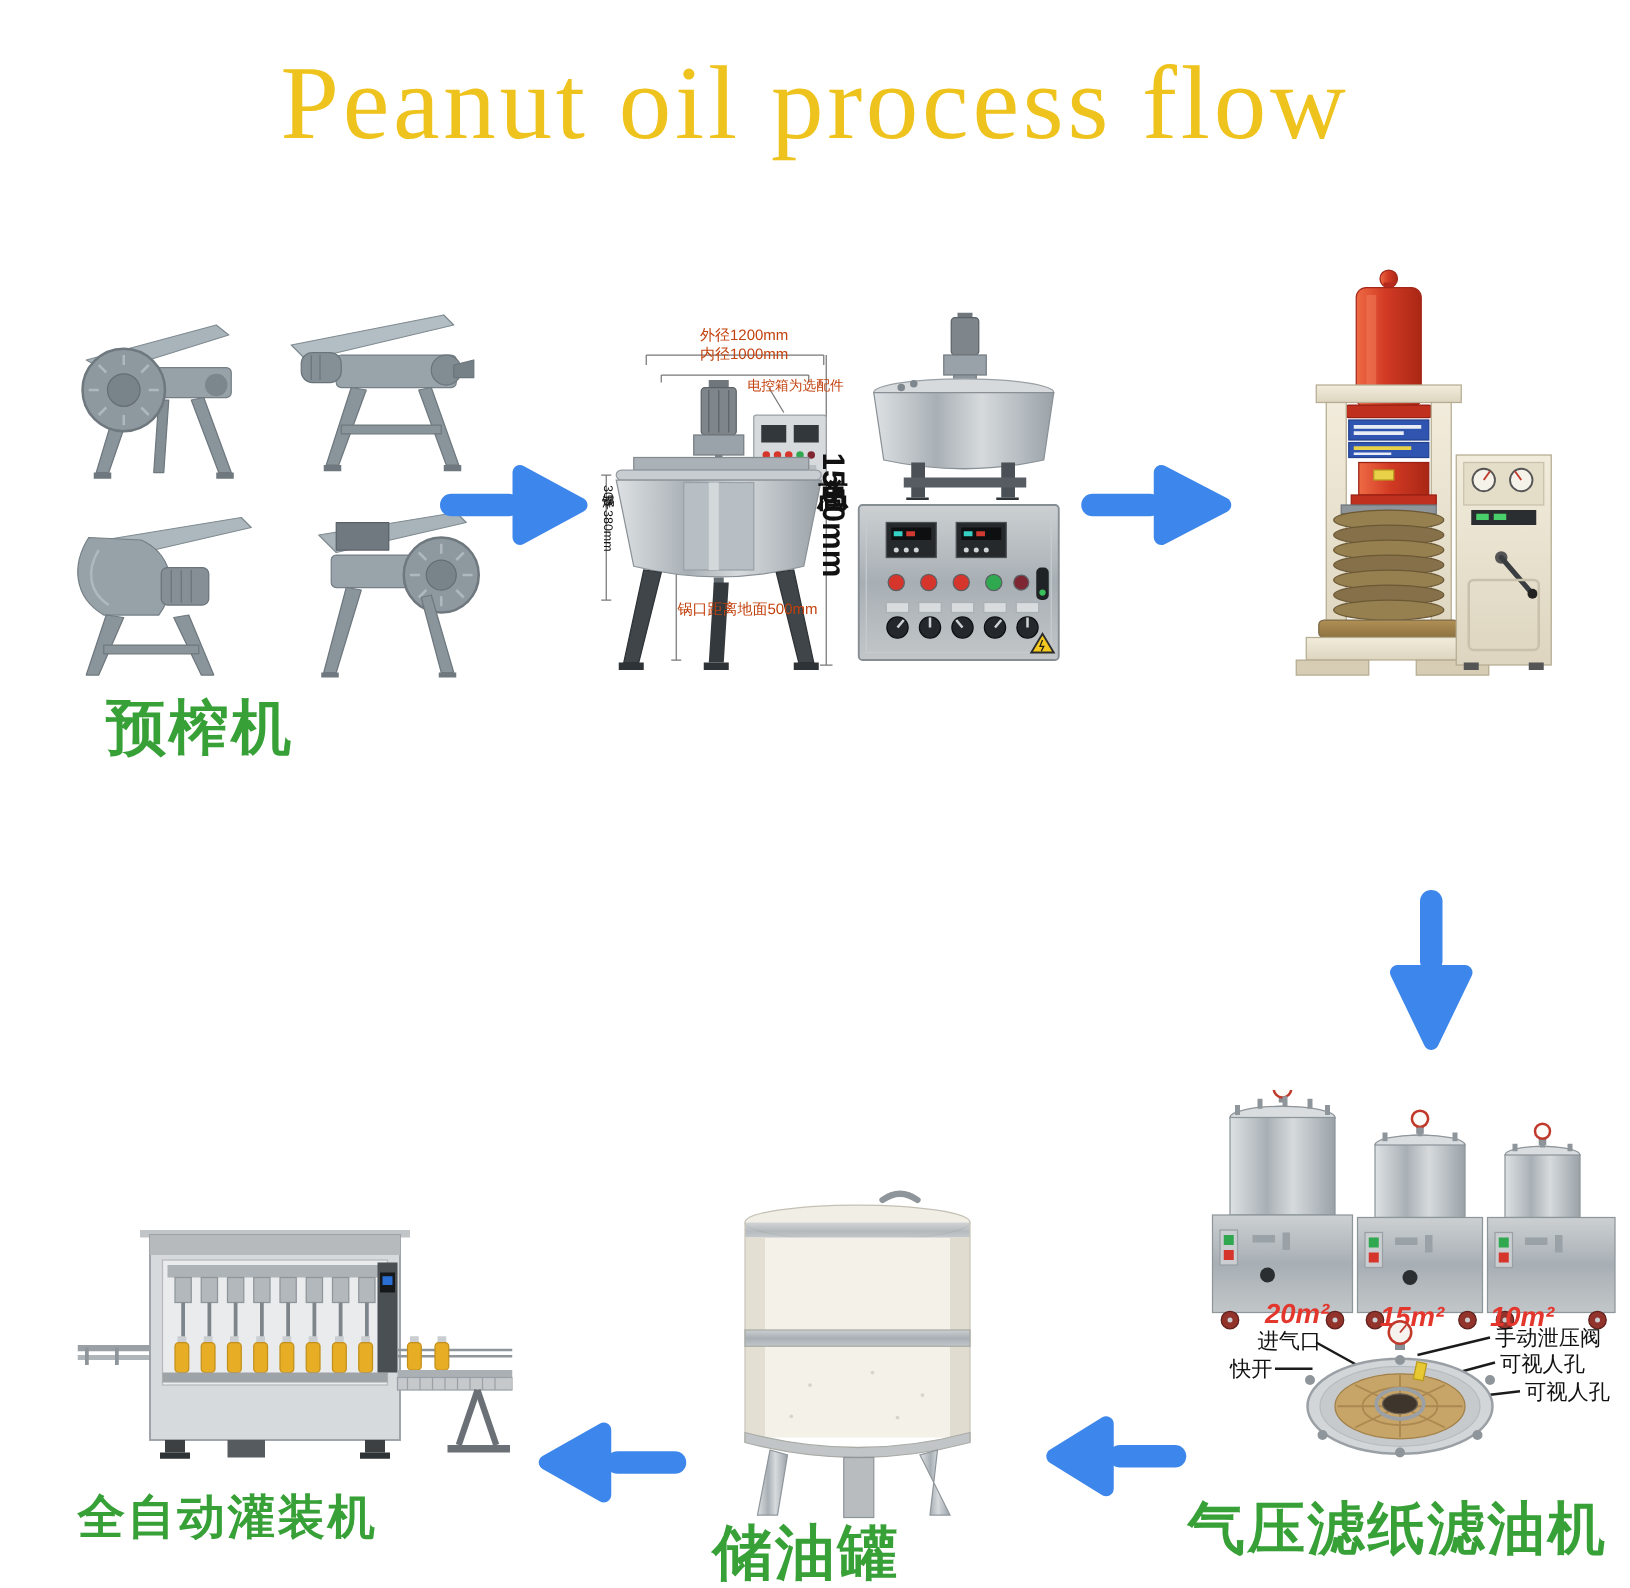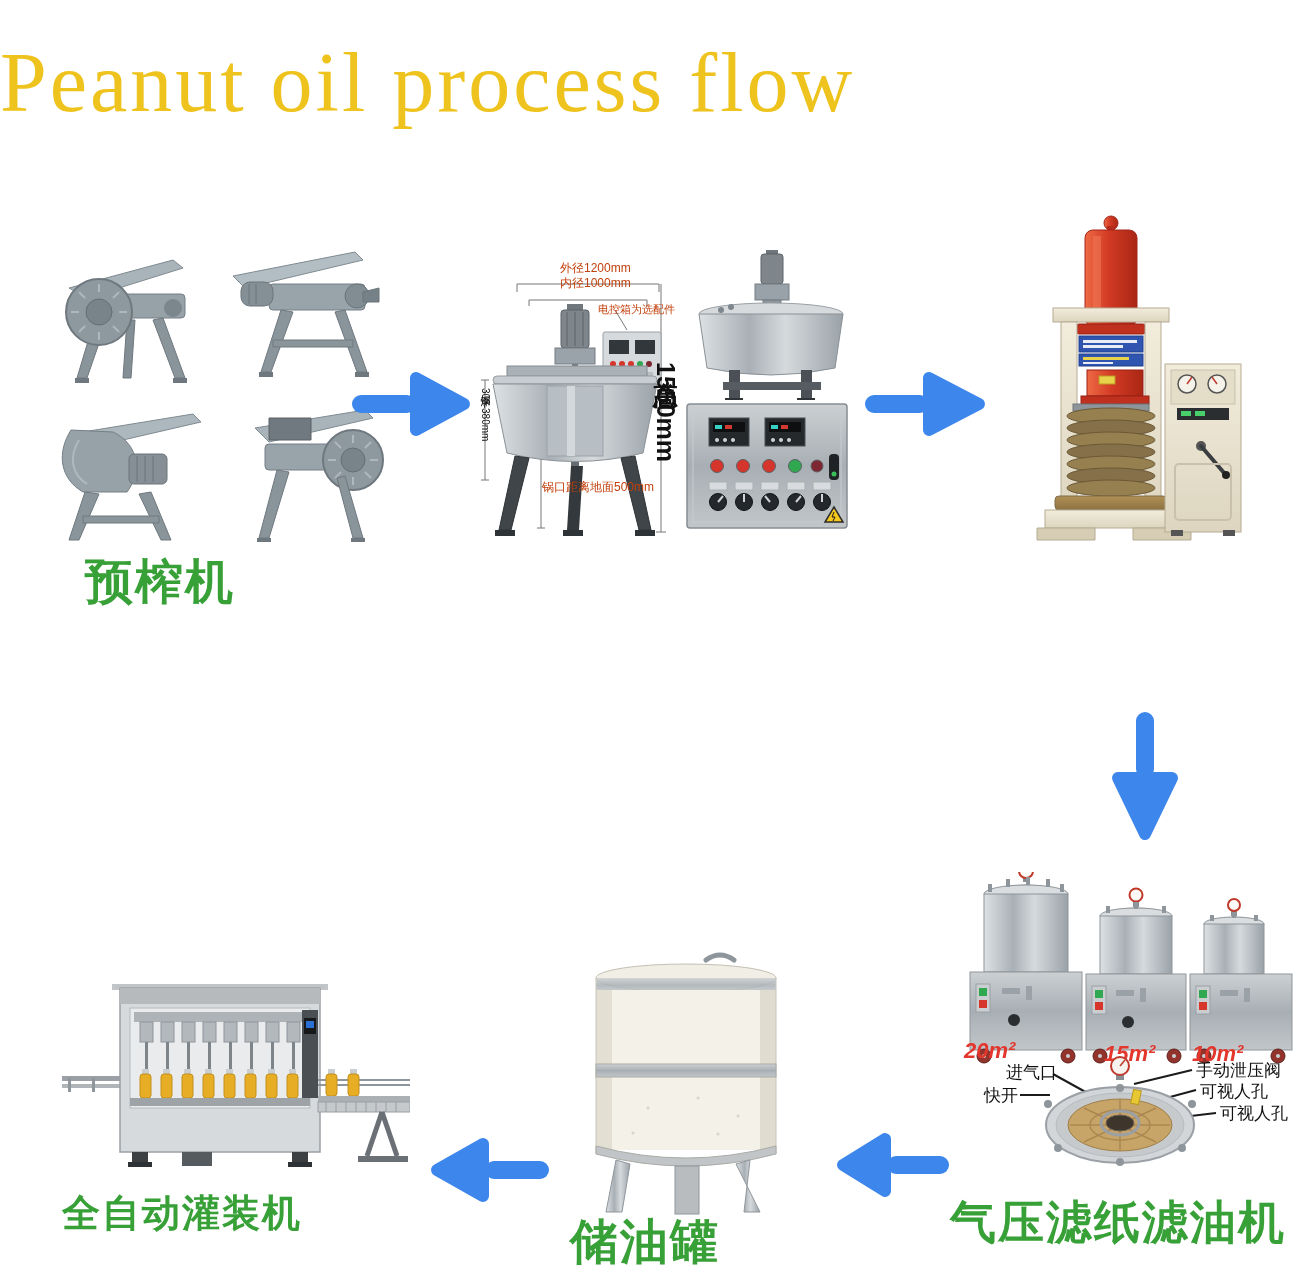--- a/index.html
+++ b/index.html
@@ -1,19 +1,19 @@
 <!DOCTYPE html>
 <html><head>
 <meta charset="utf-8">
 <style>
   html,body{margin:0;padding:0;background:#ffffff;}
   .canvas{position:relative;width:1304px;height:1270px;background:#ffffff;overflow:hidden;
           font-family:"Liberation Sans",sans-serif;}
   .abs{position:absolute;}
-  .title{position:absolute;left:0;top:34px;width:100%;
+  .title{position:absolute;left:0;top:34px;width:100%;text-align:center;
          font-family:"Liberation Serif",serif;font-size:84px;font-weight:400;
          color:#efc31d;letter-spacing:3px;}
   .glabel{position:absolute;color:#37a037;font-family:"Liberation Serif",serif;
           font-weight:700;text-align:left;font-size:48px;letter-spacing:2px;white-space:nowrap;}
   .dim{position:absolute;color:#c2410c;font-size:12px;line-height:1.1;white-space:nowrap;}
   .dim-v{position:absolute;color:#111;writing-mode:vertical-rl;white-space:nowrap;}
   .filter-size{position:absolute;color:#e3372d;font-weight:700;font-size:22px;
                font-style:italic;white-space:nowrap;}
   .callout{position:absolute;color:#111;font-weight:400;font-size:17px;white-space:nowrap;}
   svg{display:block;}
@@ -365,21 +365,21 @@
         <rect x="231" y="130" width="8" height="8" fill="#d6352b"></rect>
       <rect x="252" y="118" width="18" height="6" fill="#9aa2a8"></rect>
         <rect x="276" y="116" width="6" height="14" fill="#9aa2a8"></rect>
       <circle cx="236" cy="184" r="7" fill="#93342c" stroke="#5f1f1a"></circle>
         <circle cx="236" cy="184" r="2" fill="#caced1"></circle>
       <circle cx="310" cy="184" r="7" fill="#93342c" stroke="#5f1f1a"></circle>
         <circle cx="310" cy="184" r="2" fill="#caced1"></circle>
     </g>
   </svg>
 
-  <div class="filter-size" style="left:964px;top:1038px">20m²</div>
+  <div class="filter-size" style="left:1012px;top:1038px">20m²</div>
   <div class="filter-size" style="left:1104px;top:1041px">15m²</div>
   <div class="filter-size" style="left:1192px;top:1041px">10m²</div>
 
   <svg class="abs" style="left:958px;top:1056px" width="346" height="132" viewBox="0 0 346 132">
     <g stroke="#1b1b1b" stroke-width="2">
       <line x1="95" y1="18" x2="142" y2="44"></line>
       <line x1="62" y1="39" x2="92" y2="39"></line>
       <line x1="234" y1="14" x2="176" y2="28"></line>
       <line x1="238" y1="34" x2="186" y2="48"></line>
       <line x1="258" y1="57" x2="182" y2="66"></line>

